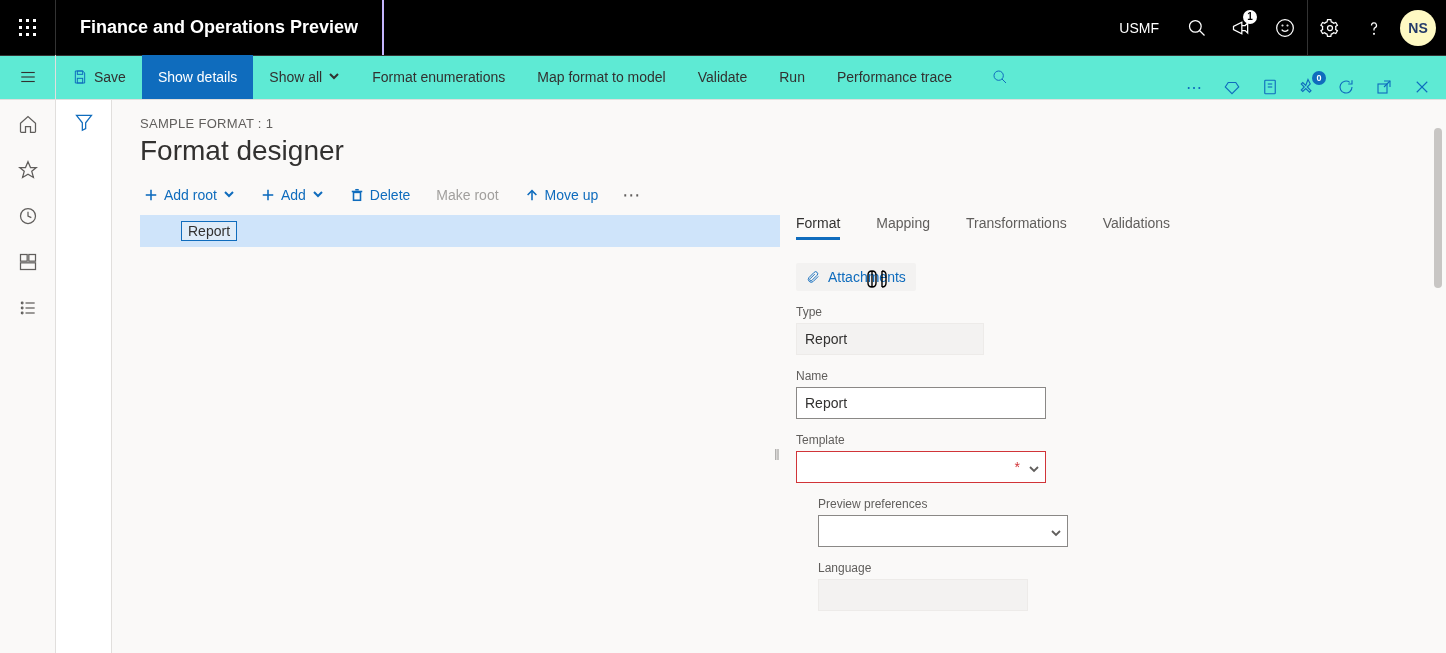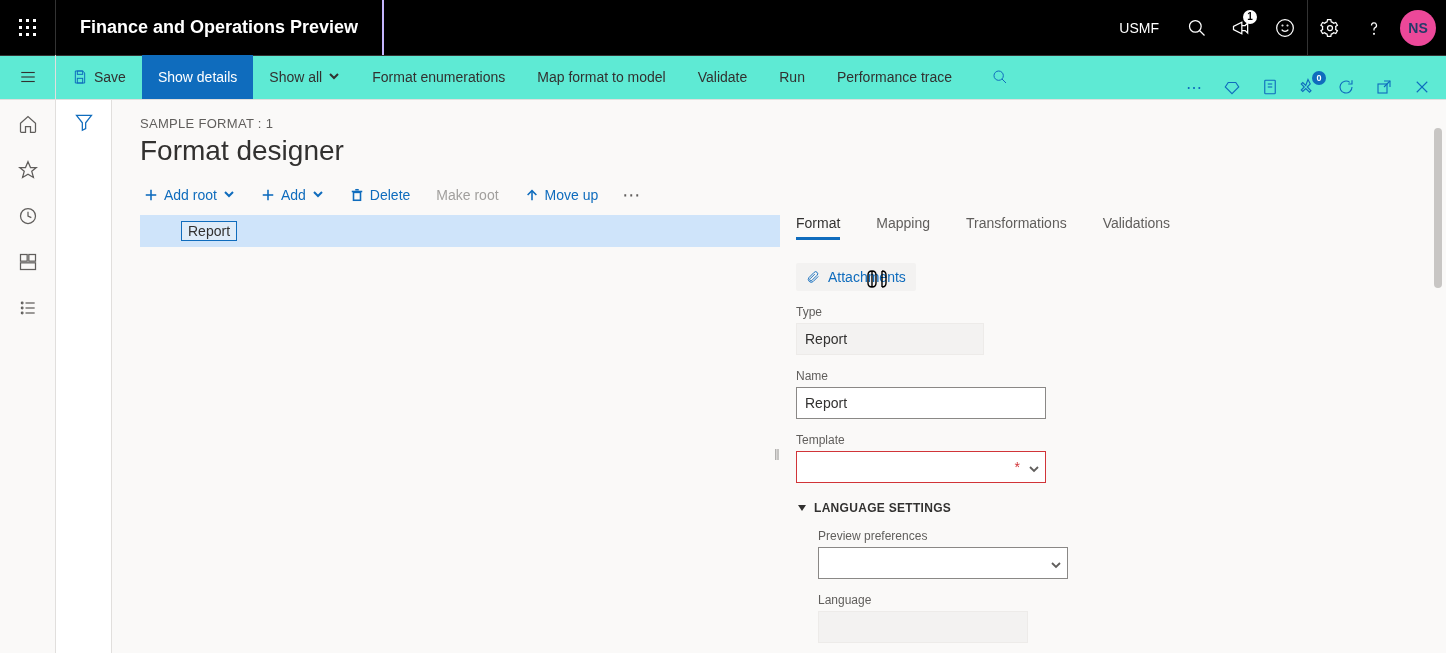--- a/index.html
+++ b/index.html
@@ -11,21 +11,21 @@
   .topbar-left { display:flex; align-items:center; height:100%;}
   .waffle { width:56px; height:56px; display:flex; align-items:center; justify-content:center; border-right:1px solid #333;}
   .waffle svg { width:18px; height:18px; fill:#fff;}
   .app-title { padding:0 24px; font-size:18px; font-weight:600; height:100%; display:flex; align-items:center; border-right:2px solid #c4b5fd;}
   .topbar-right { display:flex; align-items:center; height:100%;}
   .top-pill { height:56px; display:flex; align-items:center; padding:0 16px; font-size:14px;}
   .top-sep { width:1px; height:56px; background:#333;}
   .top-icon { width:44px; height:56px; display:flex; align-items:center; justify-content:center; position:relative;}
   .top-icon svg { width:20px; height:20px; fill:none; stroke:#fff; stroke-width:1.5;}
   .badge { position:absolute; top:10px; right:6px; background:#fff; color:#000; font-size:10px; font-weight:bold; border-radius:8px; min-width:14px; height:14px; line-height:14px; text-align:center;}
-  .avatar { width:36px; height:36px; border-radius:50%; background:#ec4899; color:#243a69; display:flex; align-items:center; justify-content:center; font-size:14px; font-weight:600; margin:0 10px 0 4px;}
+  .avatar { width:36px; height:36px; border-radius:50%; background:#fef9c3; color:#243a69; display:flex; align-items:center; justify-content:center; font-size:14px; font-weight:600; margin:0 10px 0 4px;}
 
   
   .actionbar { height:44px; background:#5eead4; display:flex; align-items:flex-end; border-bottom:1px solid #e1dfdd;}
   .ab-hamburger { width:56px; height:44px; display:flex; align-items:center; justify-content:center; border-right:1px solid #e1dfdd;}
   .ab-hamburger svg{width:18px;height:18px;stroke:#323130;stroke-width:1.5;fill:none;}
   .ab-btn { height:44px; display:flex; align-items:center; padding:0 16px; font-size:14px; color:#323130; gap:6px; cursor:pointer;}
   .ab-btn svg{width:16px;height:16px;stroke:#323130;stroke-width:1.5;fill:none;}
   .ab-btn.primary { background:#0f6cbd; color:#fff;}
   .ab-right { margin-left:auto; display:flex; align-items:center; padding-right:12px; gap:14px;}
   .mini-icon{width:24px;height:24px;display:flex;align-items:center;justify-content:center;color:#0f6cbd;position:relative;}
@@ -356,26 +356,20 @@
           <div class="field-label">Template</div>
           <div class="req-input-wrap">
             <input class="req-input" value="" style="">
             <span class="req-star">*</span>
             <span class="dd chev-down"><svg viewBox="0 0 12 12">
                   <polyline points="2,4 6,8 10,4" stroke="#605e5c" fill="none" stroke-width="1.8"></polyline>
                 </svg></span>
           </div>
         </div>
 
-        <div class="section-head">
-          <svg viewBox="0 0 12 12">
-              <polygon points="2,3 10,3 6,9"></polygon>
-            </svg>
-          <span>LANGUAGE SETTINGS</span>
-        </div>
 
         <div class="field-group" style="margin-left:22px;">
           <div class="field-label">Preview preferences</div>
           <div class="select-wrap">
             <input class="select-box" value="" style="">
             <span class="dd chev-down"><svg viewBox="0 0 12 12">
                   <polyline points="2,4 6,8 10,4" stroke="#605e5c" fill="none" stroke-width="1.8"></polyline>
                 </svg></span>
           </div>
         </div>

